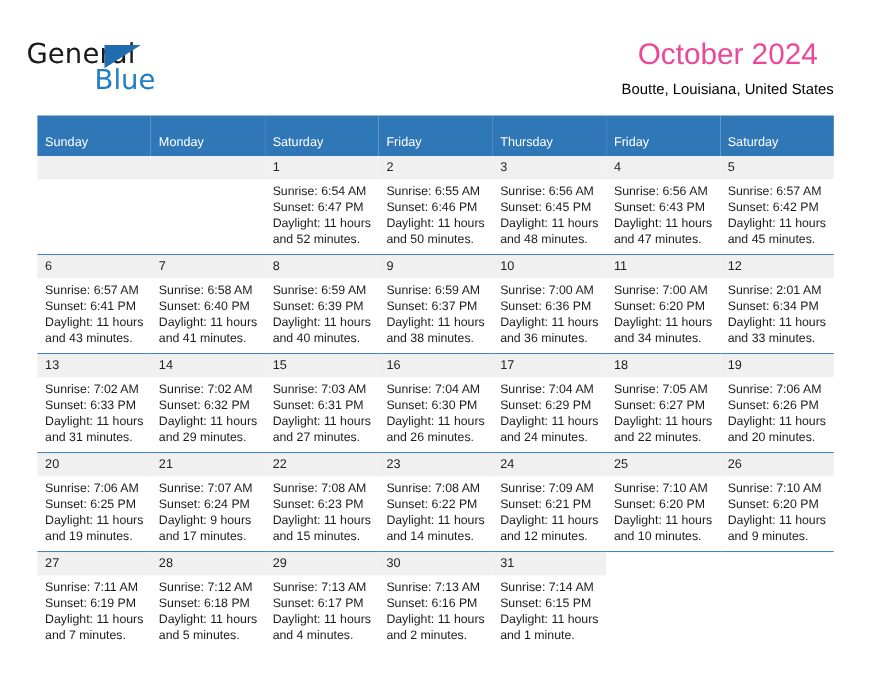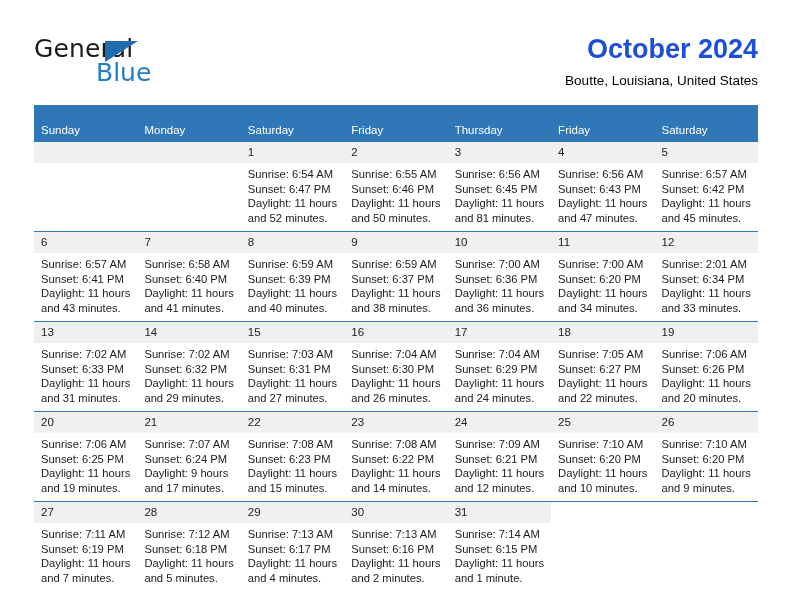--- a/index.html
+++ b/index.html
@@ -17,21 +17,21 @@
   .page {
     position: relative;
     width: 792px;
     height: 612px;
     box-sizing: border-box;
   }
 
   
   .top-bar {
     position: absolute;
-    left: 34px;
+    left: 24px;
     top: 32px;
     right: 34px;
     height: 64px;
   }
   .logo {
     position: absolute;
     left: 0;
     top: 4px;
     width: 180px;
     height: 56px;
@@ -67,24 +67,25 @@
   }
 
   .title-block {
     position: absolute;
     right: 0;
     top: 0;
     text-align: right;
   }
   .cal-title {
     font-size: 27px;
-    color: #1d4ed8;
+    color: #ec4899;
     line-height: 34px;
     white-space: nowrap;
-    font-weight: 700;
+    font-weight: 400;
+    text-align: center;
   }
   .cal-subtitle {
     font-size: 13.5px;
     color: #000000;
     line-height: 20px;
     margin-top: 5px;
     white-space: nowrap;
   }
 
   
@@ -218,21 +219,21 @@
                   <div class="wrap">Daylight: 11 hours and 50 minutes.</div>
                 </div>
               </div>
             </td>
             <td>
               <div class="cell">
                 <div class="daynum">3</div>
                 <div class="info">
                   <div>Sunrise: 6:56 AM</div>
                   <div>Sunset: 6:45 PM</div>
-                  <div class="wrap">Daylight: 11 hours and 81 minutes.</div>
+                  <div class="wrap">Daylight: 11 hours and 48 minutes.</div>
                 </div>
               </div>
             </td>
             <td>
               <div class="cell">
                 <div class="daynum">4</div>
                 <div class="info">
                   <div>Sunrise: 6:56 AM</div>
                   <div>Sunset: 6:43 PM</div>
                   <div class="wrap">Daylight: 11 hours and 47 minutes.</div>

